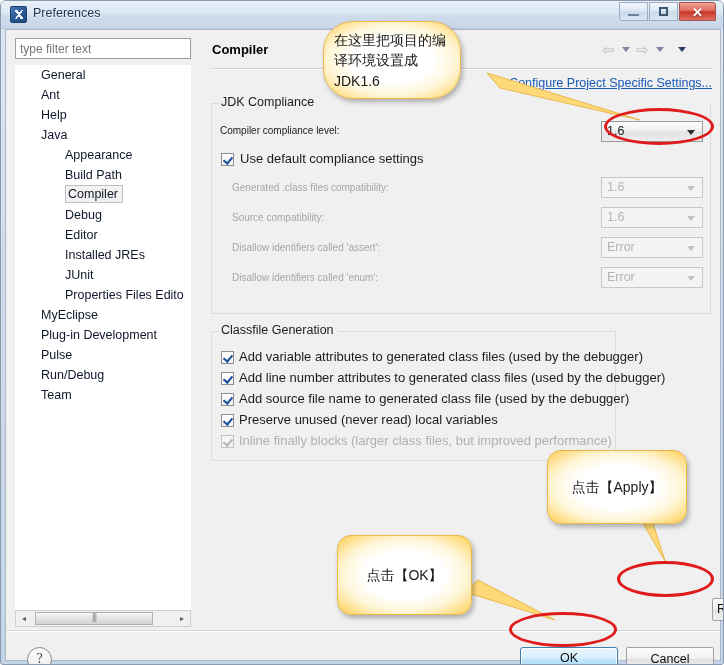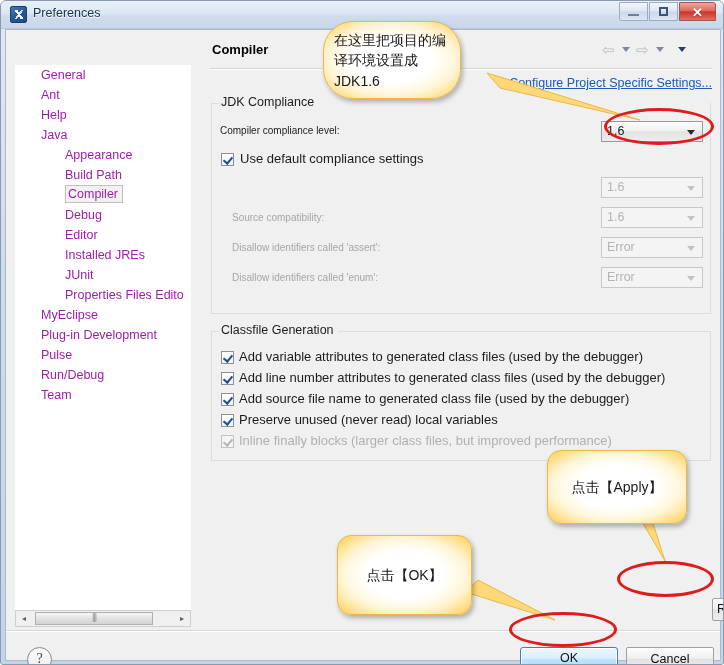--- a/index.html
+++ b/index.html
@@ -119,21 +119,21 @@
     position: absolute; left: 9px; top: 35px;
     width: 176px; height: 545px;
     background: #fff;
     border: none;
     overflow: hidden;
   }
   .tree-item {
     height: 20px;
     line-height: 20px;
     font-size: 12.5px;
-    color: #a21caf;
+    color: #0f172a;
     white-space: nowrap;
     padding-left: 26px;
     cursor: default;
   }
   .tree-item.depth2 { padding-left: 50px; }
   .tree-item.selected {
     display: inline-block;
     padding-left: 0;
     margin-left: 50px;
     padding-right: 4px;
@@ -246,21 +246,21 @@
     height: 1px;
     background: #dcdcdc;
   }
   #group-jdk {
     left: 9px; top: 72px;
     width: 500px; height: 211px;
   }
   #group-jdk::before { clip-path: polygon(0 0, 7px 0, 7px 2px, 0 2px); }
   #group-classfile {
     left: 9px; top: 300px;
-    width: 500px; height: 130px; padding-left: 8px;
+    width: 405px; height: 130px; padding-left: 8px;
   }
 
   .row-label {
     position: absolute;
     font-size: 10px;
     color: #1c1c1c;
     white-space: nowrap;
   }
   .row-label.disabled { color: #a6a6a6; }
 
@@ -408,20 +408,21 @@
     <div id="title-text">Preferences</div>
     <div class="wbtn" id="btn-min"></div>
     <div class="wbtn" id="btn-max"></div>
     <div class="wbtn" id="btn-close">
       <span class="x">✕</span>
     </div>
   </div>
 
   <div id="dialog-body">
 
+    <input id="filter-input" type="text" placeholder="type filter text" style="">
 
     <div id="tree">
         <div class="tree-item">General</div>
         <div class="tree-item">Ant</div>
         <div class="tree-item">Help</div>
         <div class="tree-item">Java</div>
         <div class="tree-item depth2">Appearance</div>
         <div class="tree-item depth2">Build Path</div>
         <div class="tree-sel-wrap"><div class="tree-item selected">Compiler</div></div>
         <div class="tree-item depth2">Debug</div>
@@ -465,20 +466,21 @@
 
         <div class="row-label" style="left:8px; top:22px;">Compiler compliance level:</div>
         <div class="combo" id="combo-compliance" style="left:389px; top:18px; width:102px;">
           <span>1.6</span>
           <span class="cbcaret"></span>
         </div>
 
         <div class="cb checked" style="left:9px; top:50px;"></div>
         <div class="cb-label" style="left:28px; top:48px;">Use default compliance settings</div>
 
+        <div class="row-label disabled" style="left:20px; top:79px;">Generated .class files compatibility:</div>
         <div class="combo disabled" style="left:389px; top:74px; width:102px;">
           <span>1.6</span>
           <span class="cbcaret"></span>
         </div>
 
         <div class="row-label disabled" style="left:20px; top:109px;">Source compatibility:</div>
         <div class="combo disabled" style="left:389px; top:104px; width:102px;">
           <span>1.6</span>
           <span class="cbcaret"></span>
         </div>

